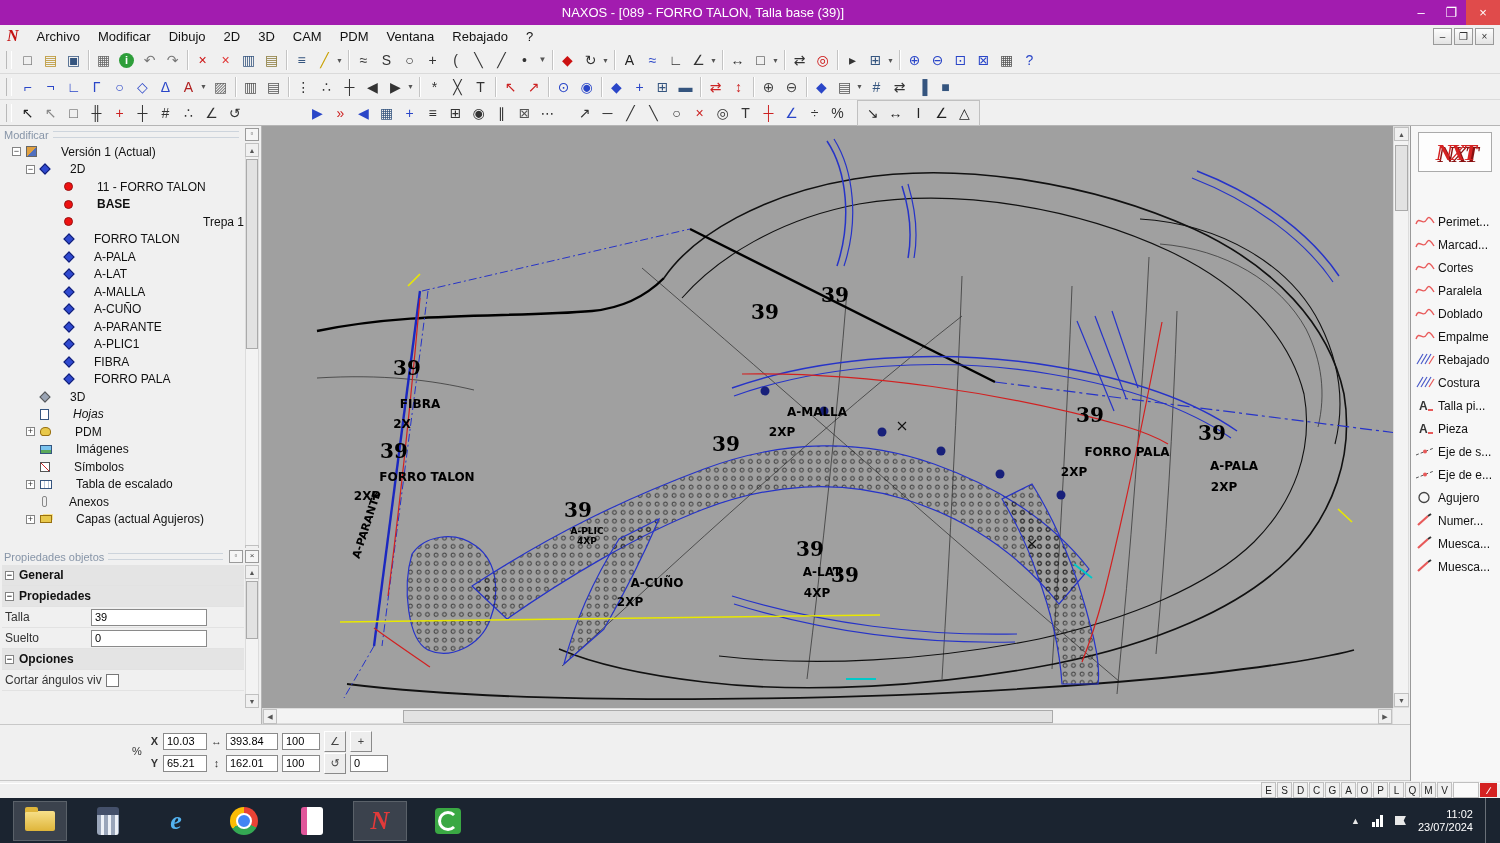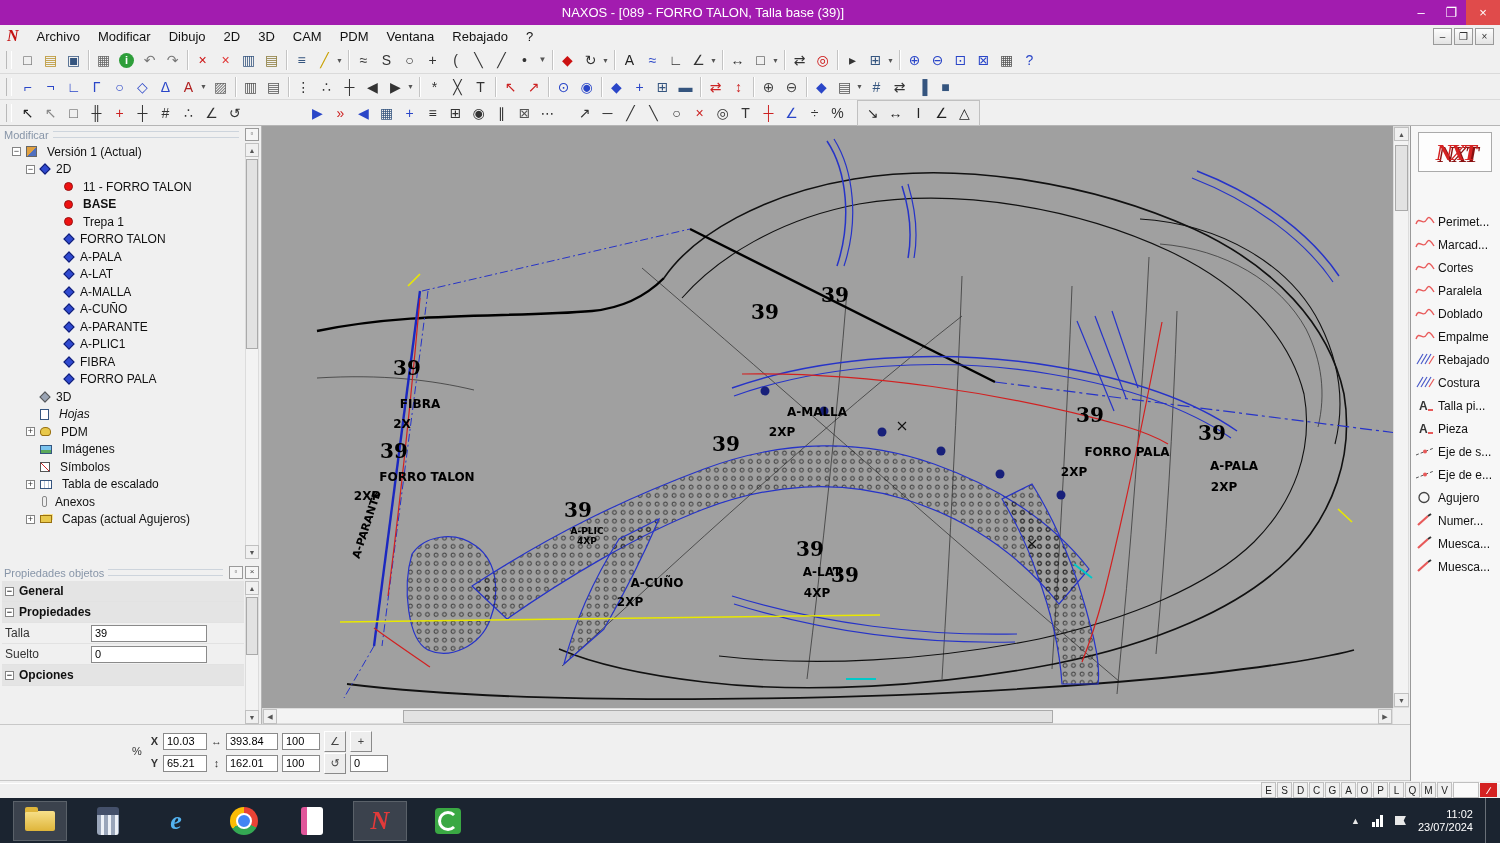--- a/index.html
+++ b/index.html
@@ -47,40 +47,40 @@
            border-right:1px solid #b5b5b5;box-sizing:border-box;}
   .panel{position:absolute;left:0;width:261px;background:#f0f0f0;}
   .phead{height:15px;display:flex;align-items:center;padding:1px 2px 0 4px;font-size:11px;color:#8795a8;}
   .plines{flex:1;height:5px;border-top:1px solid #cdd4dc;border-bottom:1px solid #cdd4dc;margin:0 4px;}
   .pbtn{width:12px;height:11px;border:1px solid #9a9a9a;background:#f5f5f5;font-size:8px;line-height:9px;
         text-align:center;color:#444;margin-left:2px;flex:none;}
   #projectPanel{top:0;height:436px;}
   #tree{position:absolute;top:17px;left:2px;right:17px;bottom:3px;overflow:hidden;}
   .trow{height:17.5px;display:flex;align-items:center;font-size:12px;white-space:nowrap;}
   .trow.bold .tlabel{font-weight:bold;}
-  .tlabel{margin-left:4px;}
+  .tlabel{margin-left:18px;}
   .exp{width:9px;height:9px;border:1px solid #848484;background:#fff;font-size:9px;line-height:7px;
        text-align:center;color:#333;margin-right:5px;flex:none;box-sizing:border-box;}
   .tic{flex:none;margin-right:6px;box-sizing:border-box;}
   .tic-dot-red{width:9px;height:9px;border-radius:50%;background:#ee1111;border:1px solid #991111;}
   .tic-diamond{width:8px;height:8px;background:#2f49d0;border:1px solid #101c70;transform:rotate(45deg);margin:0 3px 0 1px;}
   .tic-version{width:11px;height:11px;background:linear-gradient(135deg,#e0a040 50%,#5070c0 50%);border:1px solid #666;}
   .tic-d2{width:8px;height:8px;background:#2f49d0;border:1px solid #101c70;transform:rotate(45deg);margin:0 3px 0 1px;}
   .tic-d3{width:8px;height:8px;background:#9aa4b4;border:1px solid #555;transform:rotate(45deg);margin:0 3px 0 1px;}
   .tic-sheet{width:9px;height:11px;background:#fff;border:1px solid #35557f;}
   .tic-pdm{width:11px;height:9px;background:#e8c84a;border:1px solid #987010;border-radius:50% 50% 40% 40%;}
   .tic-image{width:12px;height:9px;background:linear-gradient(#79c3ef 55%,#5aa85a 45%);border:1px solid #35557f;}
   .tic-symbol{width:10px;height:10px;border:1px solid #555;
       background:linear-gradient(45deg,transparent 44%,#c22 44%,#c22 56%,transparent 56%),#fff;}
   .tic-table{width:12px;height:9px;border:1px solid #35557f;
       background:repeating-linear-gradient(90deg,#fff 0 3px,#b9c8dc 3px 4px);}
   .tic-annex{width:5px;height:11px;border:1px solid #888;border-radius:2px;background:#eee;margin:0 4px 0 2px;}
   .tic-layers{width:12px;height:8px;background:#e8c84a;border:1px solid #987010;box-shadow:2px -2px 0 -1px #f7e08a;}
 
-  #propsPanel{top:438px;height:160px;}
+  #propsPanel{top:422px;height:160px;}
   #props{position:absolute;top:17px;left:2px;right:17px;bottom:0;overflow:hidden;}
   .prow{height:20px;display:flex;align-items:center;border-bottom:1px solid #e2e2e2;padding-left:3px;}
   .prow.psection{background:#e4e4e4;font-weight:bold;}
   .plabel{width:86px;color:#333;flex:none;overflow:hidden;white-space:nowrap;}
   .pinput{height:15px;border:1px solid #8a8a8a;background:#fff;font-size:11px;padding:0 3px;
           font-family:"Liberation Sans",sans-serif;}
   .pellipsis{width:16px;height:17px;border:1px solid #9a9a9a;background:#e8e8e8;font-size:9px;
              text-align:center;line-height:15px;margin-left:1px;}
   .pcheck{width:11px;height:11px;border:1px solid #777;background:#fff;margin-left:4px;}
 
@@ -623,21 +623,21 @@
             <span class="tlabel">2D</span>
           </div>
           <div class="trow" style="padding-left: 62px;">
             <span class="tic tic-dot-red"></span>
             <span class="tlabel">11 - FORRO TALON</span>
           </div>
           <div class="trow bold" style="padding-left: 62px;">
             <span class="tic tic-dot-red"></span>
             <span class="tlabel">BASE</span>
           </div>
-          <div class="trow" style="padding-left: 62px;">
+          <div class="trow" style="padding-left: 62px; justify-content: space-between;">
             <span class="tic tic-dot-red"></span>
             <span class="tlabel">Trepa 1</span>
           </div>
           <div class="trow" style="padding-left: 62px;">
             <span class="tic tic-diamond"></span>
             <span class="tlabel">FORRO TALON</span>
           </div>
           <div class="trow" style="padding-left: 62px;">
             <span class="tic tic-diamond"></span>
             <span class="tlabel">A-PALA</span>
@@ -733,20 +733,24 @@
             <span class="plabel">Talla</span>
             <input class="pinput" value="39" style="width: 108px;">
           </div>
           <div class="prow">
             <span class="plabel">Suelto</span>
             <input class="pinput" value="0" style="width: 108px;">
           </div>
           <div class="prow psection">
             <span class="exp">−</span>
             <span>Opciones</span>
+          </div>
+          <div class="prow">
+            <span class="plabel" style="width: auto;">Cortar ángulos viv</span>
+            <span class="pcheck"></span>
           </div>
         </div>
       <div class="sb-track" style="left:245px;top:17px;width:14px;height:143px;">
         <div class="sb-arrow" style="left:-1px;top:-1px;">▲</div>
         <div class="sb-thumb" style="left:0px;top:15px;width:12px;height:58px;"></div>
         <div class="sb-arrow" style="left:-1px;bottom:-1px;">▼</div>
       </div>
     </div>
   </div>
 

